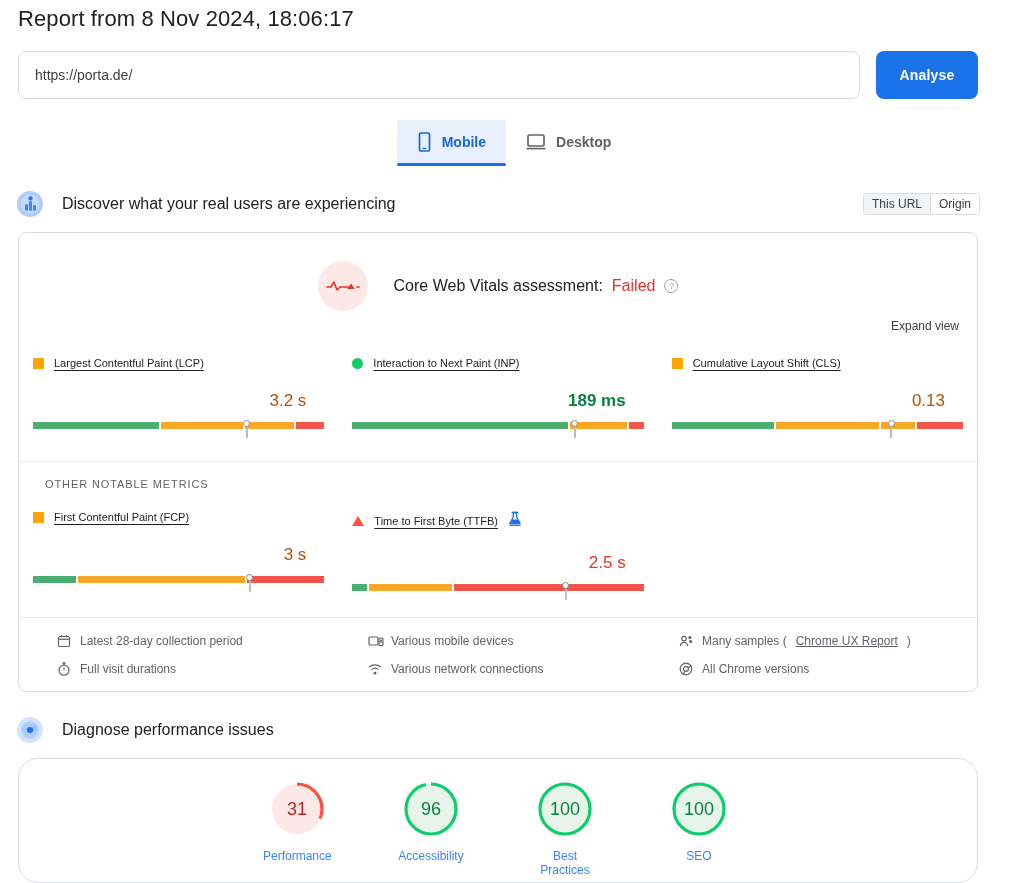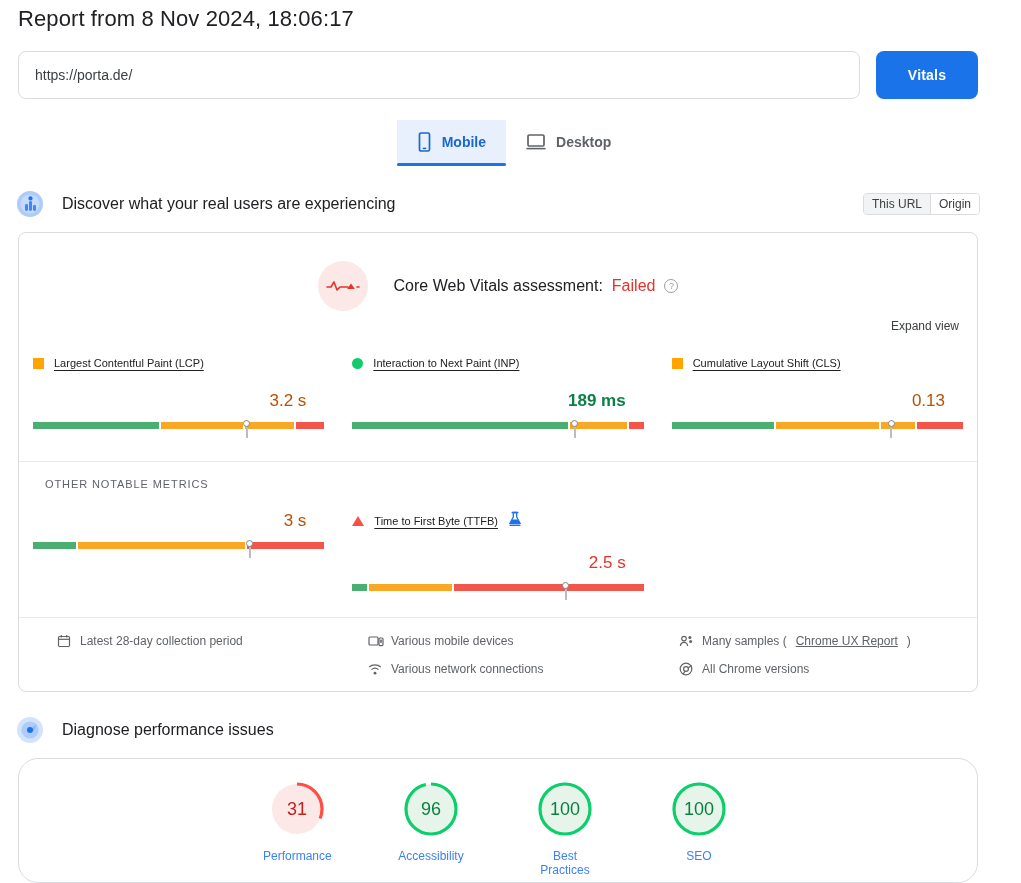--- a/index.html
+++ b/index.html
@@ -185,21 +185,21 @@
 </style>
 </head>
 <body>
 
 <div class="page">
 
   <div class="report-title">Report from 8 Nov 2024, 18:06:17</div>
 
   <div class="url-row">
     <input class="url-input" type="text" value="https://porta.de/" placeholder="Enter a web page URL" style="">
-    <button class="analyse-btn">Vitals</button>
+    <button class="analyse-btn">Analyse</button>
   </div>
 
   <div class="tabs">
     <div class="tab active">
       <span>
         <svg width="15" height="20" viewBox="0 0 15 20">
             <rect x="2.5" y="1" width="10" height="18" rx="1.6" fill="none" stroke="#1967d2" stroke-width="1.7"></rect>
             <line x1="5.8" y1="16.4" x2="9.2" y2="16.4" stroke="#1967d2" stroke-width="1.5"></line>
           </svg>
       </span>
@@ -316,20 +316,24 @@
       </div>
     </div>
 
     <div class="divider" style="top:228px;"></div>
 
     <div class="other-label" style="top:245px;">OTHER NOTABLE METRICS</div>
 
     <div class="metrics" style="top:278px;">
 
       <div class="metric">
+        <div class="mhead">
+          <span class="sq orange"></span>
+          <span class="mname">First Contentful Paint (FCP)</span>
+        </div>
         <div class="mval orange">3 s</div>
         <div class="bar-wrap">
           <div class="bar">
             <span class="g" style="width:15%"></span>
               <span class="o" style="width:58%"></span>
               <span class="r" style="width:27%"></span>
           </div>
           <div class="marker" style="left:74%">
             <div class="stem"></div>
               <div class="pin"></div>
@@ -375,20 +379,31 @@
           <span class="meta-ic">
             <svg width="14" height="14" viewBox="0 0 14 14">
                 <rect x="1.5" y="2.5" width="11" height="10" rx="1.2" fill="none" stroke="#5f6368" stroke-width="1.2"></rect>
                 <line x1="1.5" y1="5.3" x2="12.5" y2="5.3" stroke="#5f6368" stroke-width="1.2"></line>
                 <line x1="4.3" y1="1" x2="4.3" y2="3.6" stroke="#5f6368" stroke-width="1.2"></line>
                 <line x1="9.7" y1="1" x2="9.7" y2="3.6" stroke="#5f6368" stroke-width="1.2"></line>
               </svg>
           </span>
           <span>Latest 28-day collection period</span>
         </div>
+        <div class="meta-item">
+          <span class="meta-ic">
+            <svg width="14" height="14" viewBox="0 0 14 14">
+                <circle cx="7" cy="8.2" r="5" fill="none" stroke="#5f6368" stroke-width="1.2"></circle>
+                <line x1="7" y1="5.4" x2="7" y2="8.2" stroke="#5f6368" stroke-width="1.2"></line>
+                <line x1="5.2" y1="1" x2="8.8" y2="1" stroke="#5f6368" stroke-width="1.3"></line>
+                <line x1="7" y1="1" x2="7" y2="3.1" stroke="#5f6368" stroke-width="1.3"></line>
+              </svg>
+          </span>
+          <span>Full visit durations</span>
+        </div>
       </div>
 
       <div class="meta-col">
         <div class="meta-item">
           <span class="meta-ic">
             <svg width="16" height="14" viewBox="0 0 16 14">
                 <rect x="1" y="3" width="9" height="8" rx="1" fill="none" stroke="#5f6368" stroke-width="1.2"></rect>
                 <rect x="11" y="4" width="4" height="7.6" rx="1" fill="none" stroke="#5f6368" stroke-width="1.2"></rect>
                 <rect x="12.2" y="5.6" width="1.6" height="3.2" fill="#5f6368"></rect>
               </svg>

